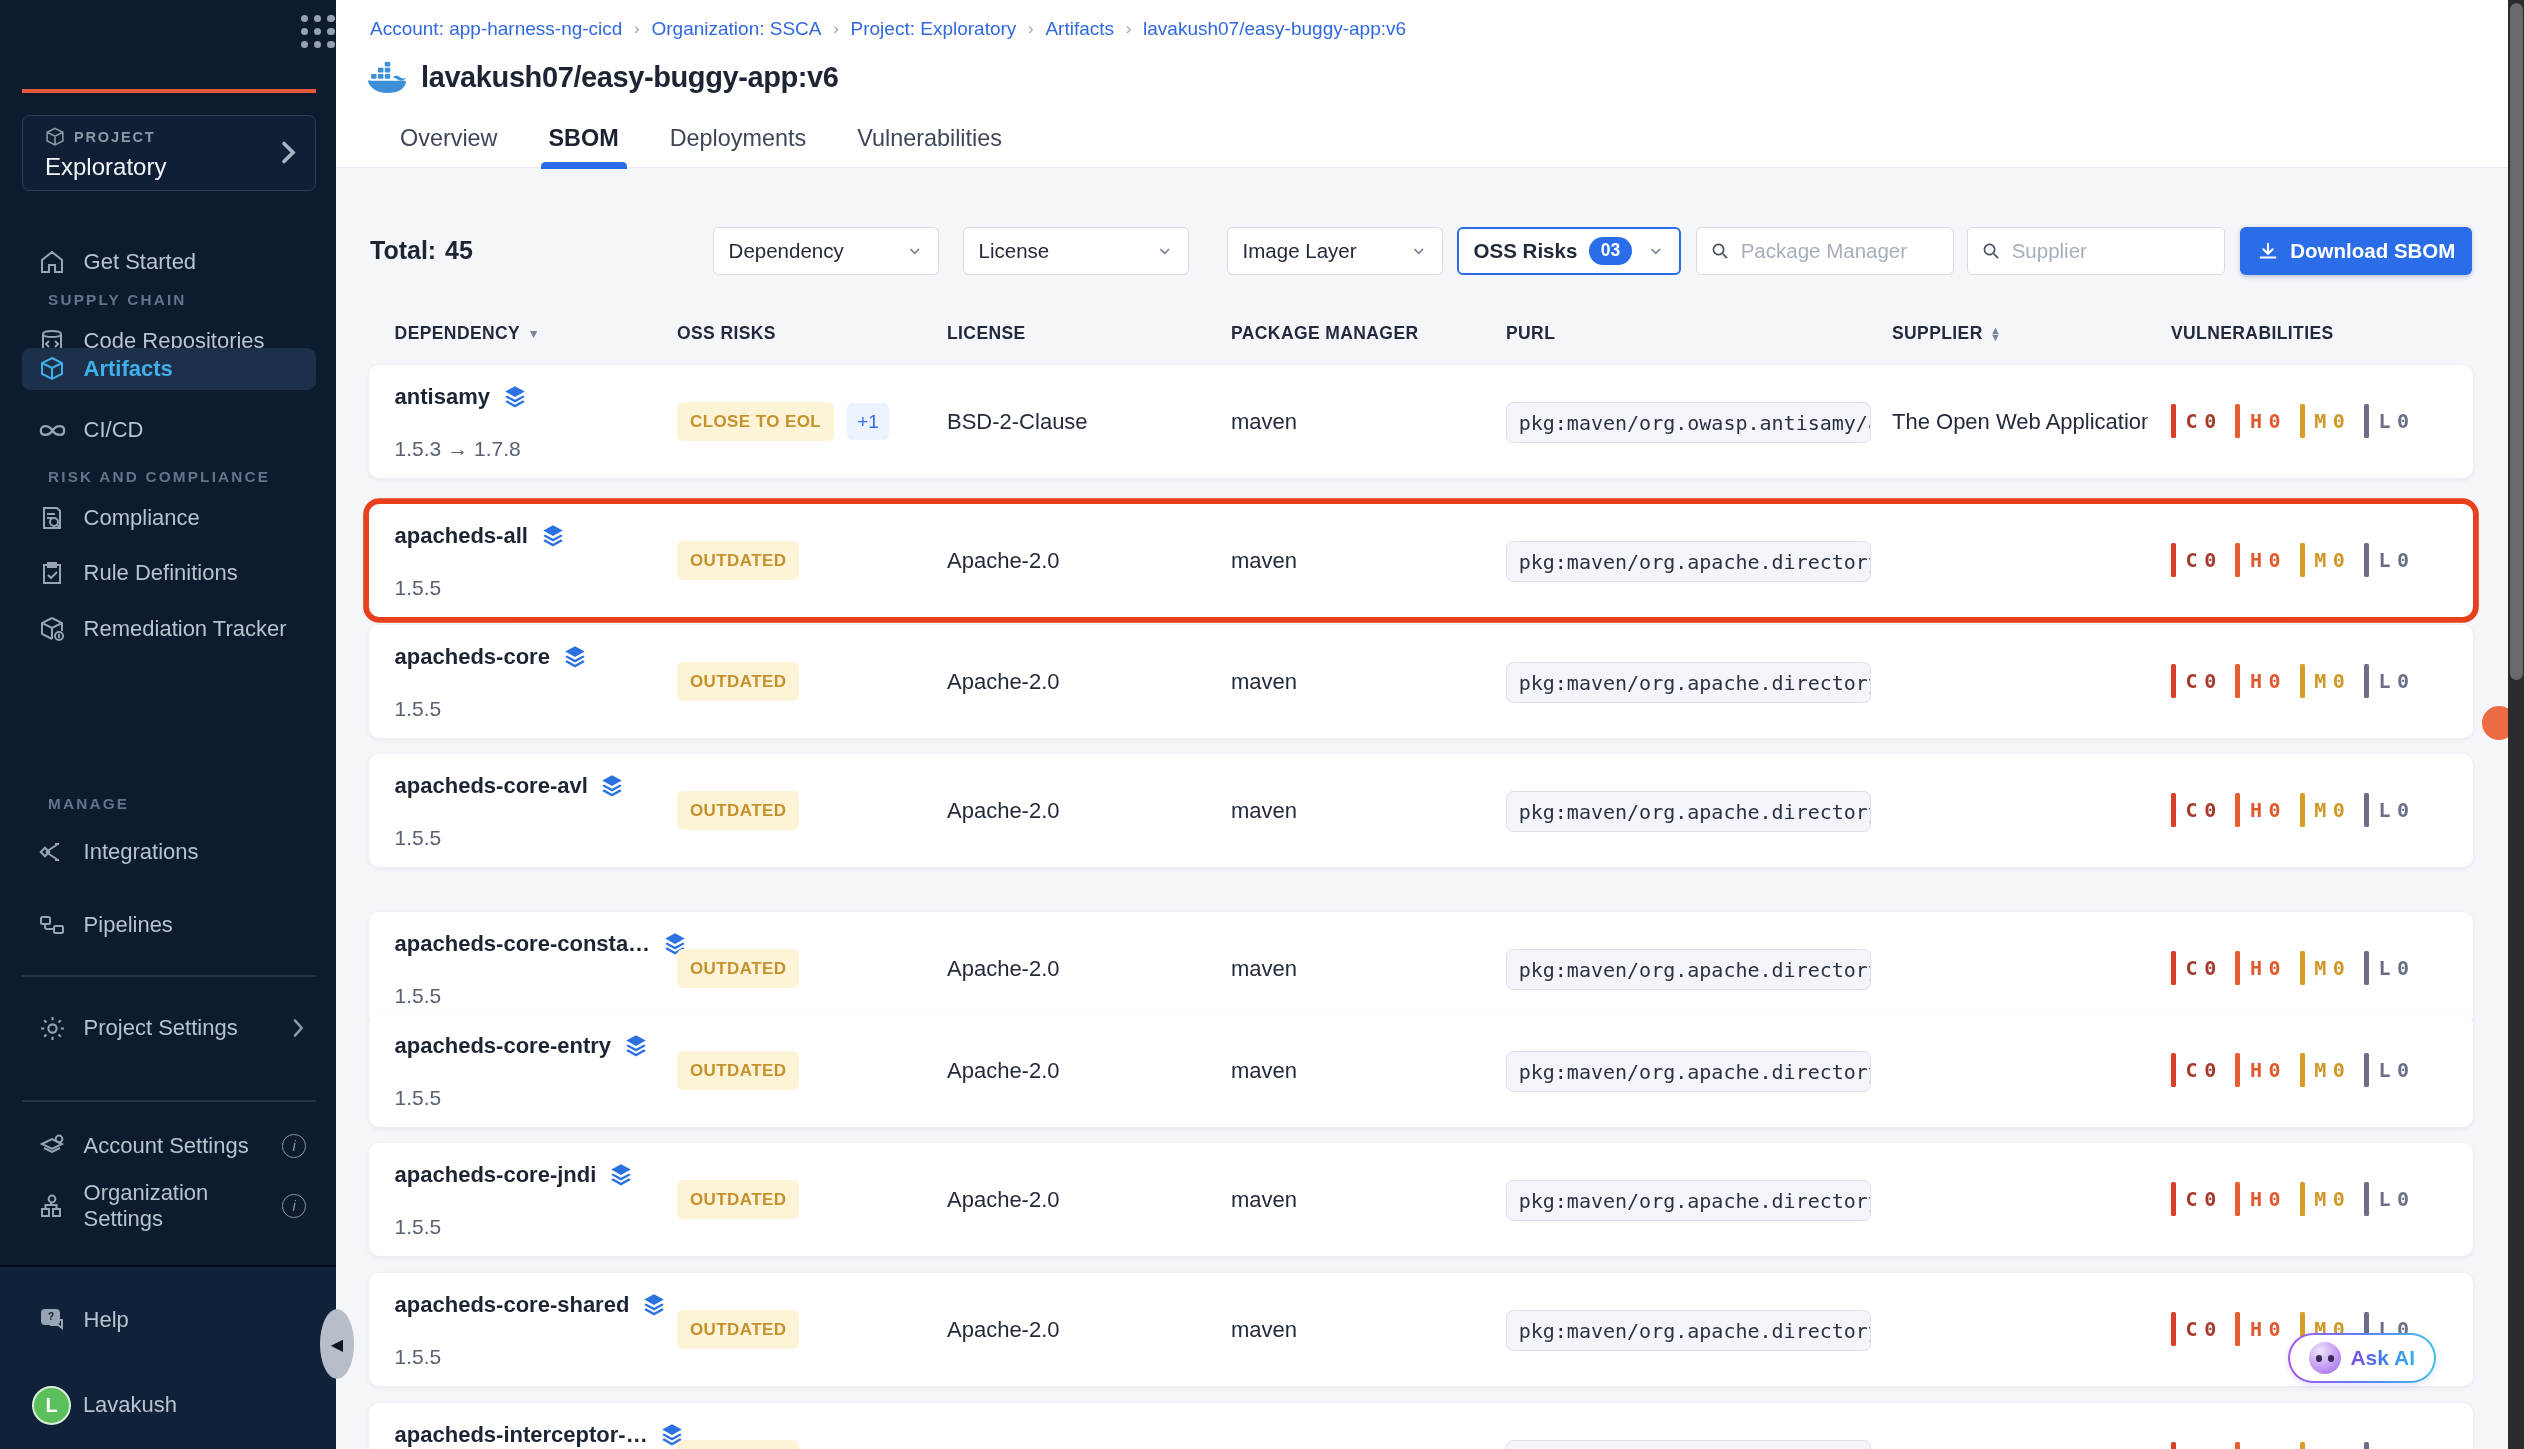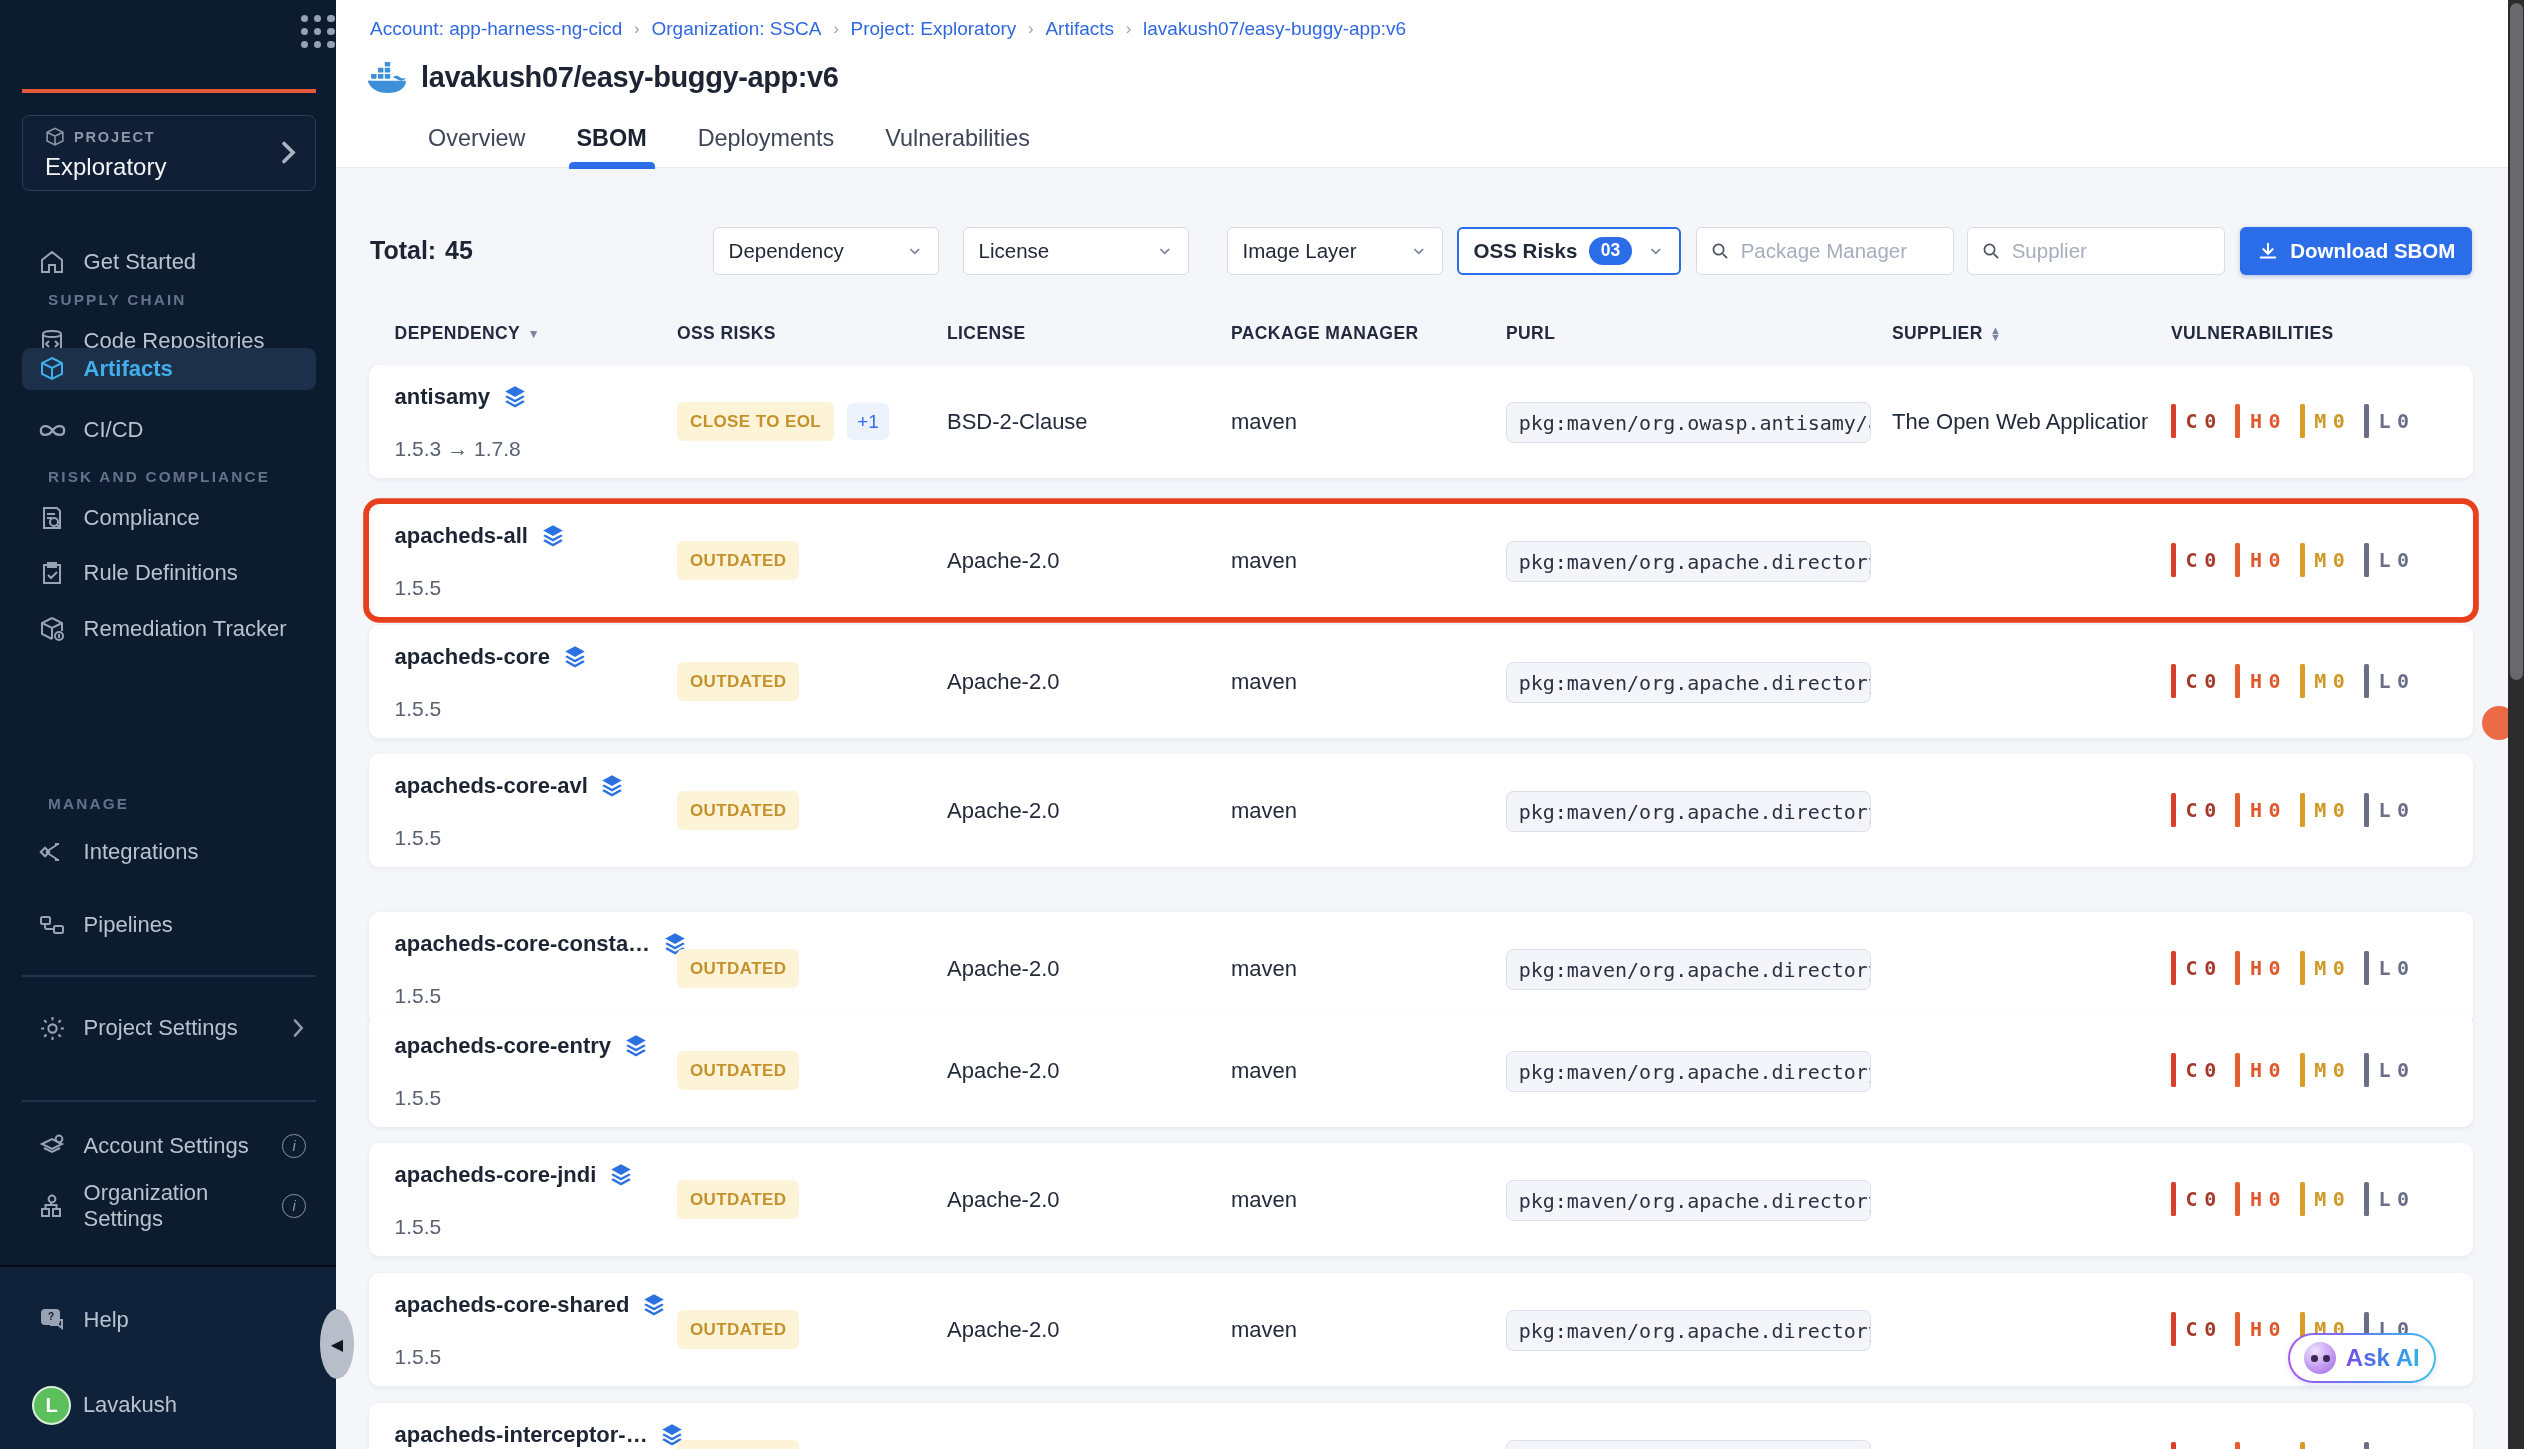--- a/index.html
+++ b/index.html
@@ -33,21 +33,21 @@
   .collapse-handle{position:absolute;left:320px;top:1309px;width:34px;height:70px;border-radius:50%;background:#b7bdc9;z-index:6;display:flex;align-items:center;justify-content:center;cursor:pointer;}
   .collapse-handle span{color:#13161c;font-size:16px;}
 
   
   .main-header{position:absolute;left:336px;top:0;width:2189px;height:168px;background:#fff;}
   .breadcrumb{position:absolute;left:34px;top:17.5px;display:flex;align-items:center;gap:11.7px;font-size:19px;}
   .crumb{color:#3068e0;cursor:pointer;white-space:nowrap;}
   .crumb-sep{color:#9aa3b2;font-size:17px;}
   .title-row{position:absolute;left:31px;top:42px;display:flex;align-items:center;gap:13px;}
   .page-title{font-size:29px;font-weight:bold;color:#1d2433;letter-spacing:-0.4px;}
-  .tabs{position:absolute;left:0;top:110px;width:2189px;height:58px;background:#fff;border-bottom:1.5px solid #e7eaf0;display:flex;align-items:center;padding-left:92px;gap:51px;}
+  .tabs{position:absolute;left:0;top:110px;width:2189px;height:58px;background:#fff;border-bottom:1.5px solid #e7eaf0;display:flex;align-items:center;padding-left:64px;gap:51px;}
   .tab{font-size:23.4px;color:#3f4657;height:100%;display:flex;align-items:center;position:relative;cursor:pointer;}
   .tab.active{font-weight:bold;color:#1b2130;}
   .tab.active::after{content:"";position:absolute;left:50%;transform:translateX(-50%);bottom:-1.5px;width:86px;height:6.6px;background:#2b6ce8;border-radius:4.4px 4.4px 0 0;}
 
   
   .toolbar{position:absolute;left:336px;top:224px;width:2189px;height:56px;}
   .total{position:absolute;left:34px;top:11.7px;font-size:25px;font-weight:bold;color:#1d2433;display:flex;gap:8.8px;}
   .dd{position:absolute;top:2.9px;height:48px;background:#fff;border:1.5px solid #d7dbe4;border-radius:5.8px;display:flex;align-items:center;padding:0 14.6px;font-size:20.5px;color:#222938;cursor:pointer;}
   .dd .grow{flex:1;}
   .dd-dependency{left:377px;width:226px;}
@@ -82,21 +82,21 @@
   .vbar{width:5.1px;height:34px;border-radius:1.5px;}
   .vtxt{display:flex;gap:6.6px;font-family:"DejaVu Sans Mono",monospace;font-size:20px;font-weight:bold;}
 
   
   .ask-ai{position:absolute;left:2288px;top:1333px;width:148px;height:50px;border-radius:26px;
     background:linear-gradient(#fff,#fff) padding-box,linear-gradient(90deg,#a558ee,#5f7ef2,#3fc0e6) border-box;
     border:2.2px solid transparent;display:flex;align-items:center;justify-content:center;gap:9.5px;z-index:8;cursor:pointer;box-shadow:0 2.2px 7.3px rgba(90,60,180,.15);}
   .ai-face{width:32px;height:32px;border-radius:50%;background:radial-gradient(circle at 35% 28%,#f0e3fc,#c39bf3 55%,#9a6ae0);position:relative;flex:none;}
   .ai-face i{position:absolute;top:13px;width:6.6px;height:6.6px;border-radius:50%;background:#3a2a55;}
   .ai-face i.l{left:6.6px;} .ai-face i.r{right:6.6px;}
-  .ai-label{font-size:24px;font-weight:bold;background:linear-gradient(90deg,#7a4fe8,#3f7ce8,#35b4e8);-webkit-background-clip:text;background-clip:text;color:transparent;}
+  .ai-label{font-size:21px;font-weight:bold;background:linear-gradient(90deg,#7a4fe8,#3f7ce8,#35b4e8);-webkit-background-clip:text;background-clip:text;color:transparent;}
   .orange-dot{position:absolute;left:2482px;top:706px;width:34px;height:34px;border-radius:50%;background:#ec6a44;z-index:8;}
   .sb-track{position:absolute;right:0;top:0;width:17.5px;height:1449px;background:#2b2b2d;z-index:9;}
   .sb-thumb{position:absolute;right:2.2px;top:2.9px;width:13px;height:677px;border-radius:6.6px;background:#69696d;cursor:pointer;}
   svg{display:block;}
 </style>
 </head>
 <body>
 
 <aside class="sidebar">
   <div class="side-bottom"></div>

